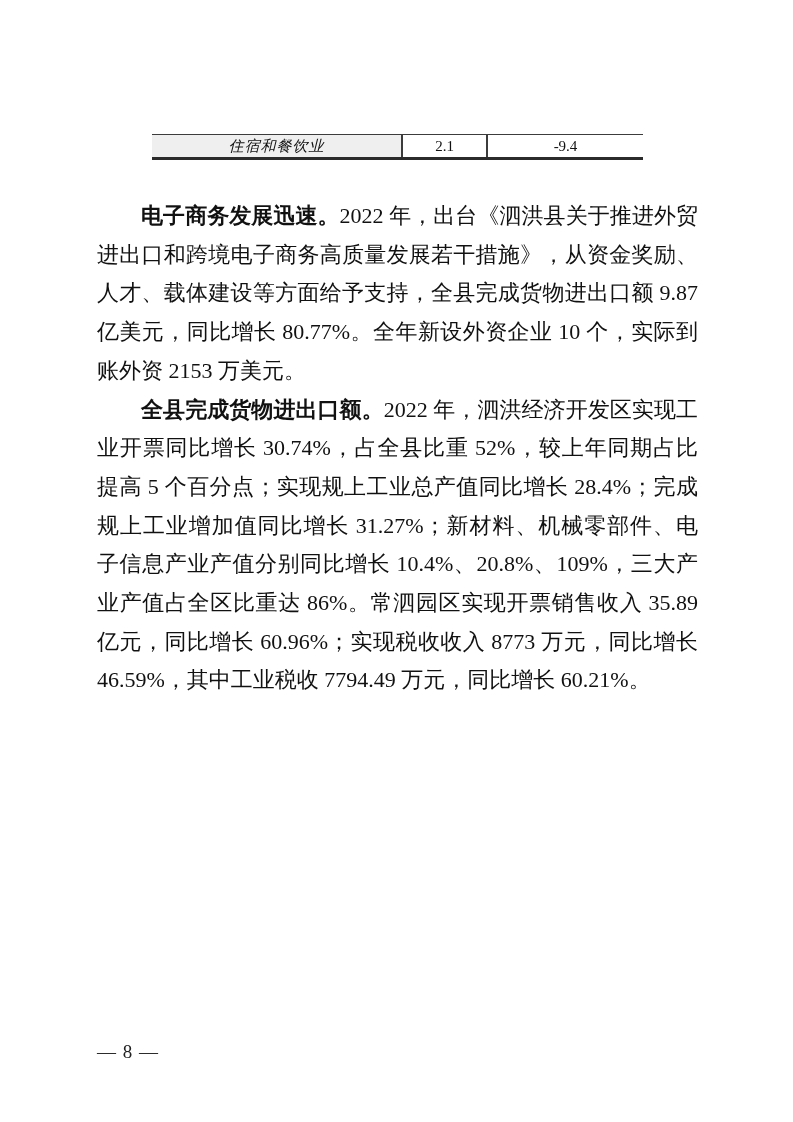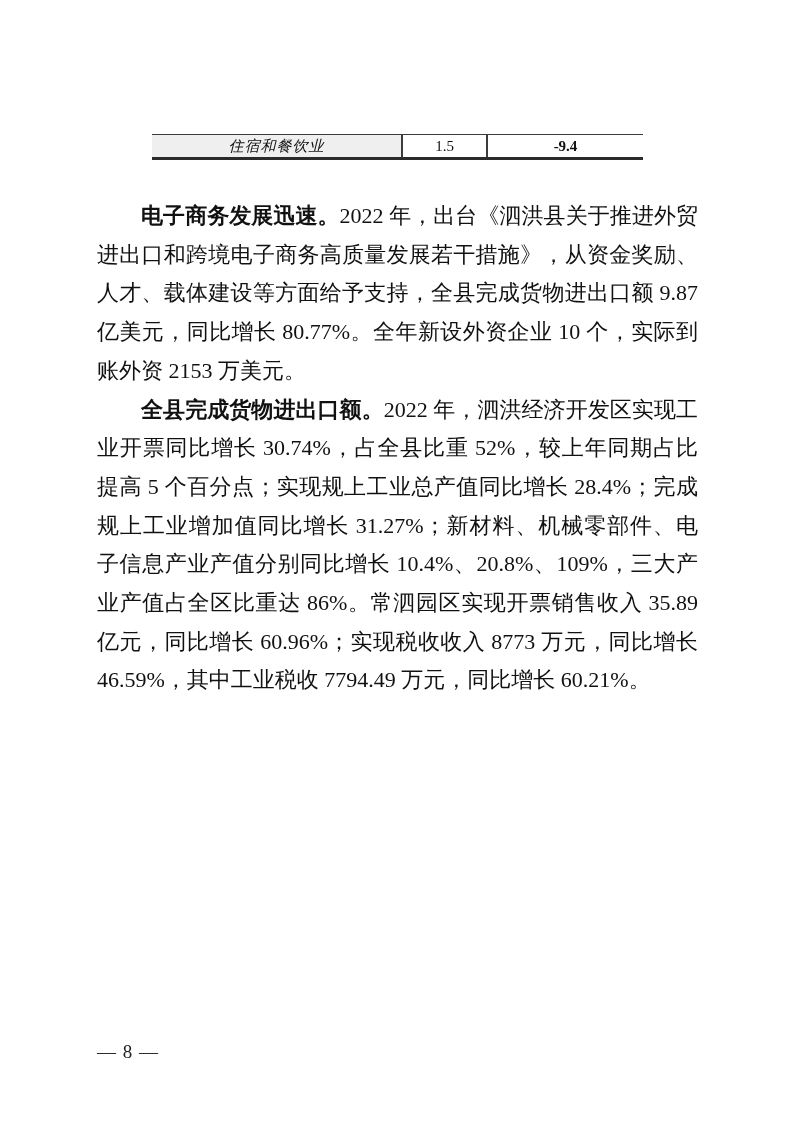--- a/index.html
+++ b/index.html
@@ -47,21 +47,20 @@
     border-right: 2px solid #3c3c3c;
     font-style: italic;
     letter-spacing: 1px;
   }
   .tcell.v1 {
     width: 85px;
     border-right: 2px solid #3c3c3c;
   }
   .tcell.v2 {
     flex: 1;
-    font-weight: bold;
   }
 
   
   .caption {
     position: absolute;
     left: 0;
     top: 175px;
     width: 100%;
     text-align: center;
     font-family: "Liberation Sans", "DejaVu Sans", sans-serif;
@@ -111,21 +110,21 @@
   }
 </style>
 </head>
 <body>
 
 <div class="page">
 
   <div class="table-fragment">
     <div class="trow">
       <div class="tcell cat">住宿和餐饮业</div>
-      <div class="tcell v1">1.5</div>
+      <div class="tcell v1">2.1</div>
       <div class="tcell v2">-9.4</div>
     </div>
   </div>
 
 
   <div class="body-text">
 
 
     <p><span class="lead">电子商务发展迅速。</span><span>2022 年，出台《泗洪县关于推进外贸进出口和跨境电子商务高质量发展若干措施》，从资金奖励、人才、载体建设等方面给予支持，全县完成货物进出口额 9.87 亿美元，同比增长 80.77%。全年新设外资企业 10 个，实际到账外资 2153 万美元。</span></p>
 

